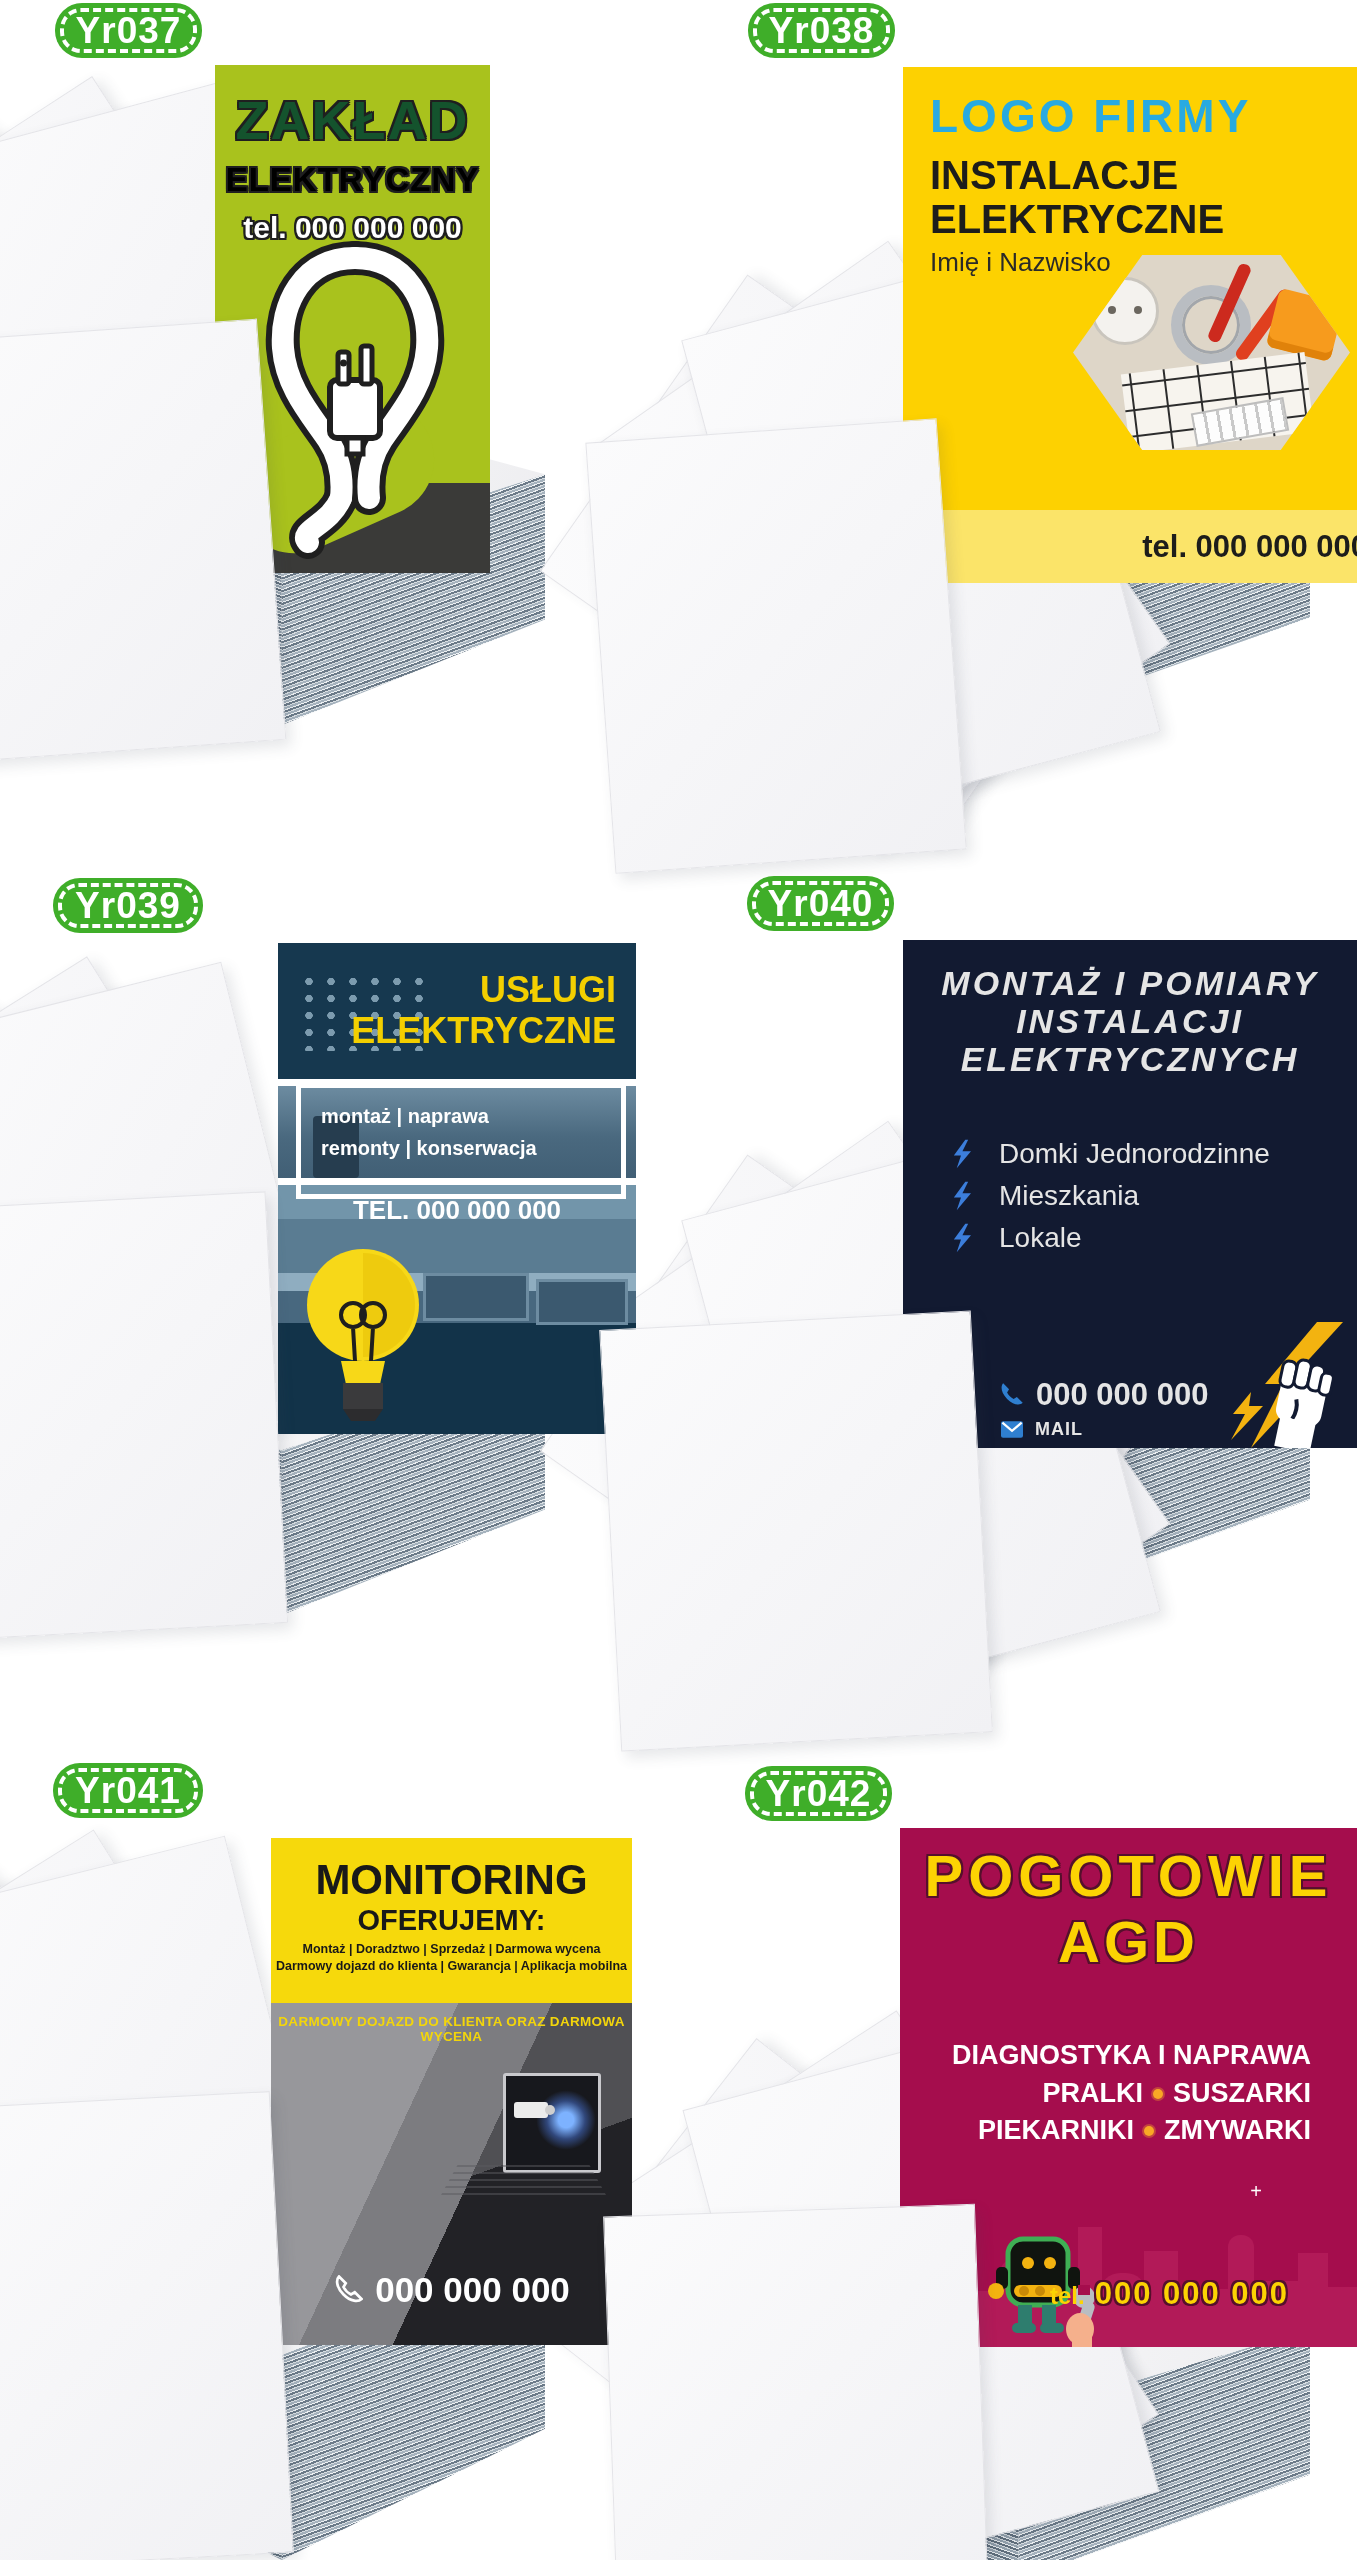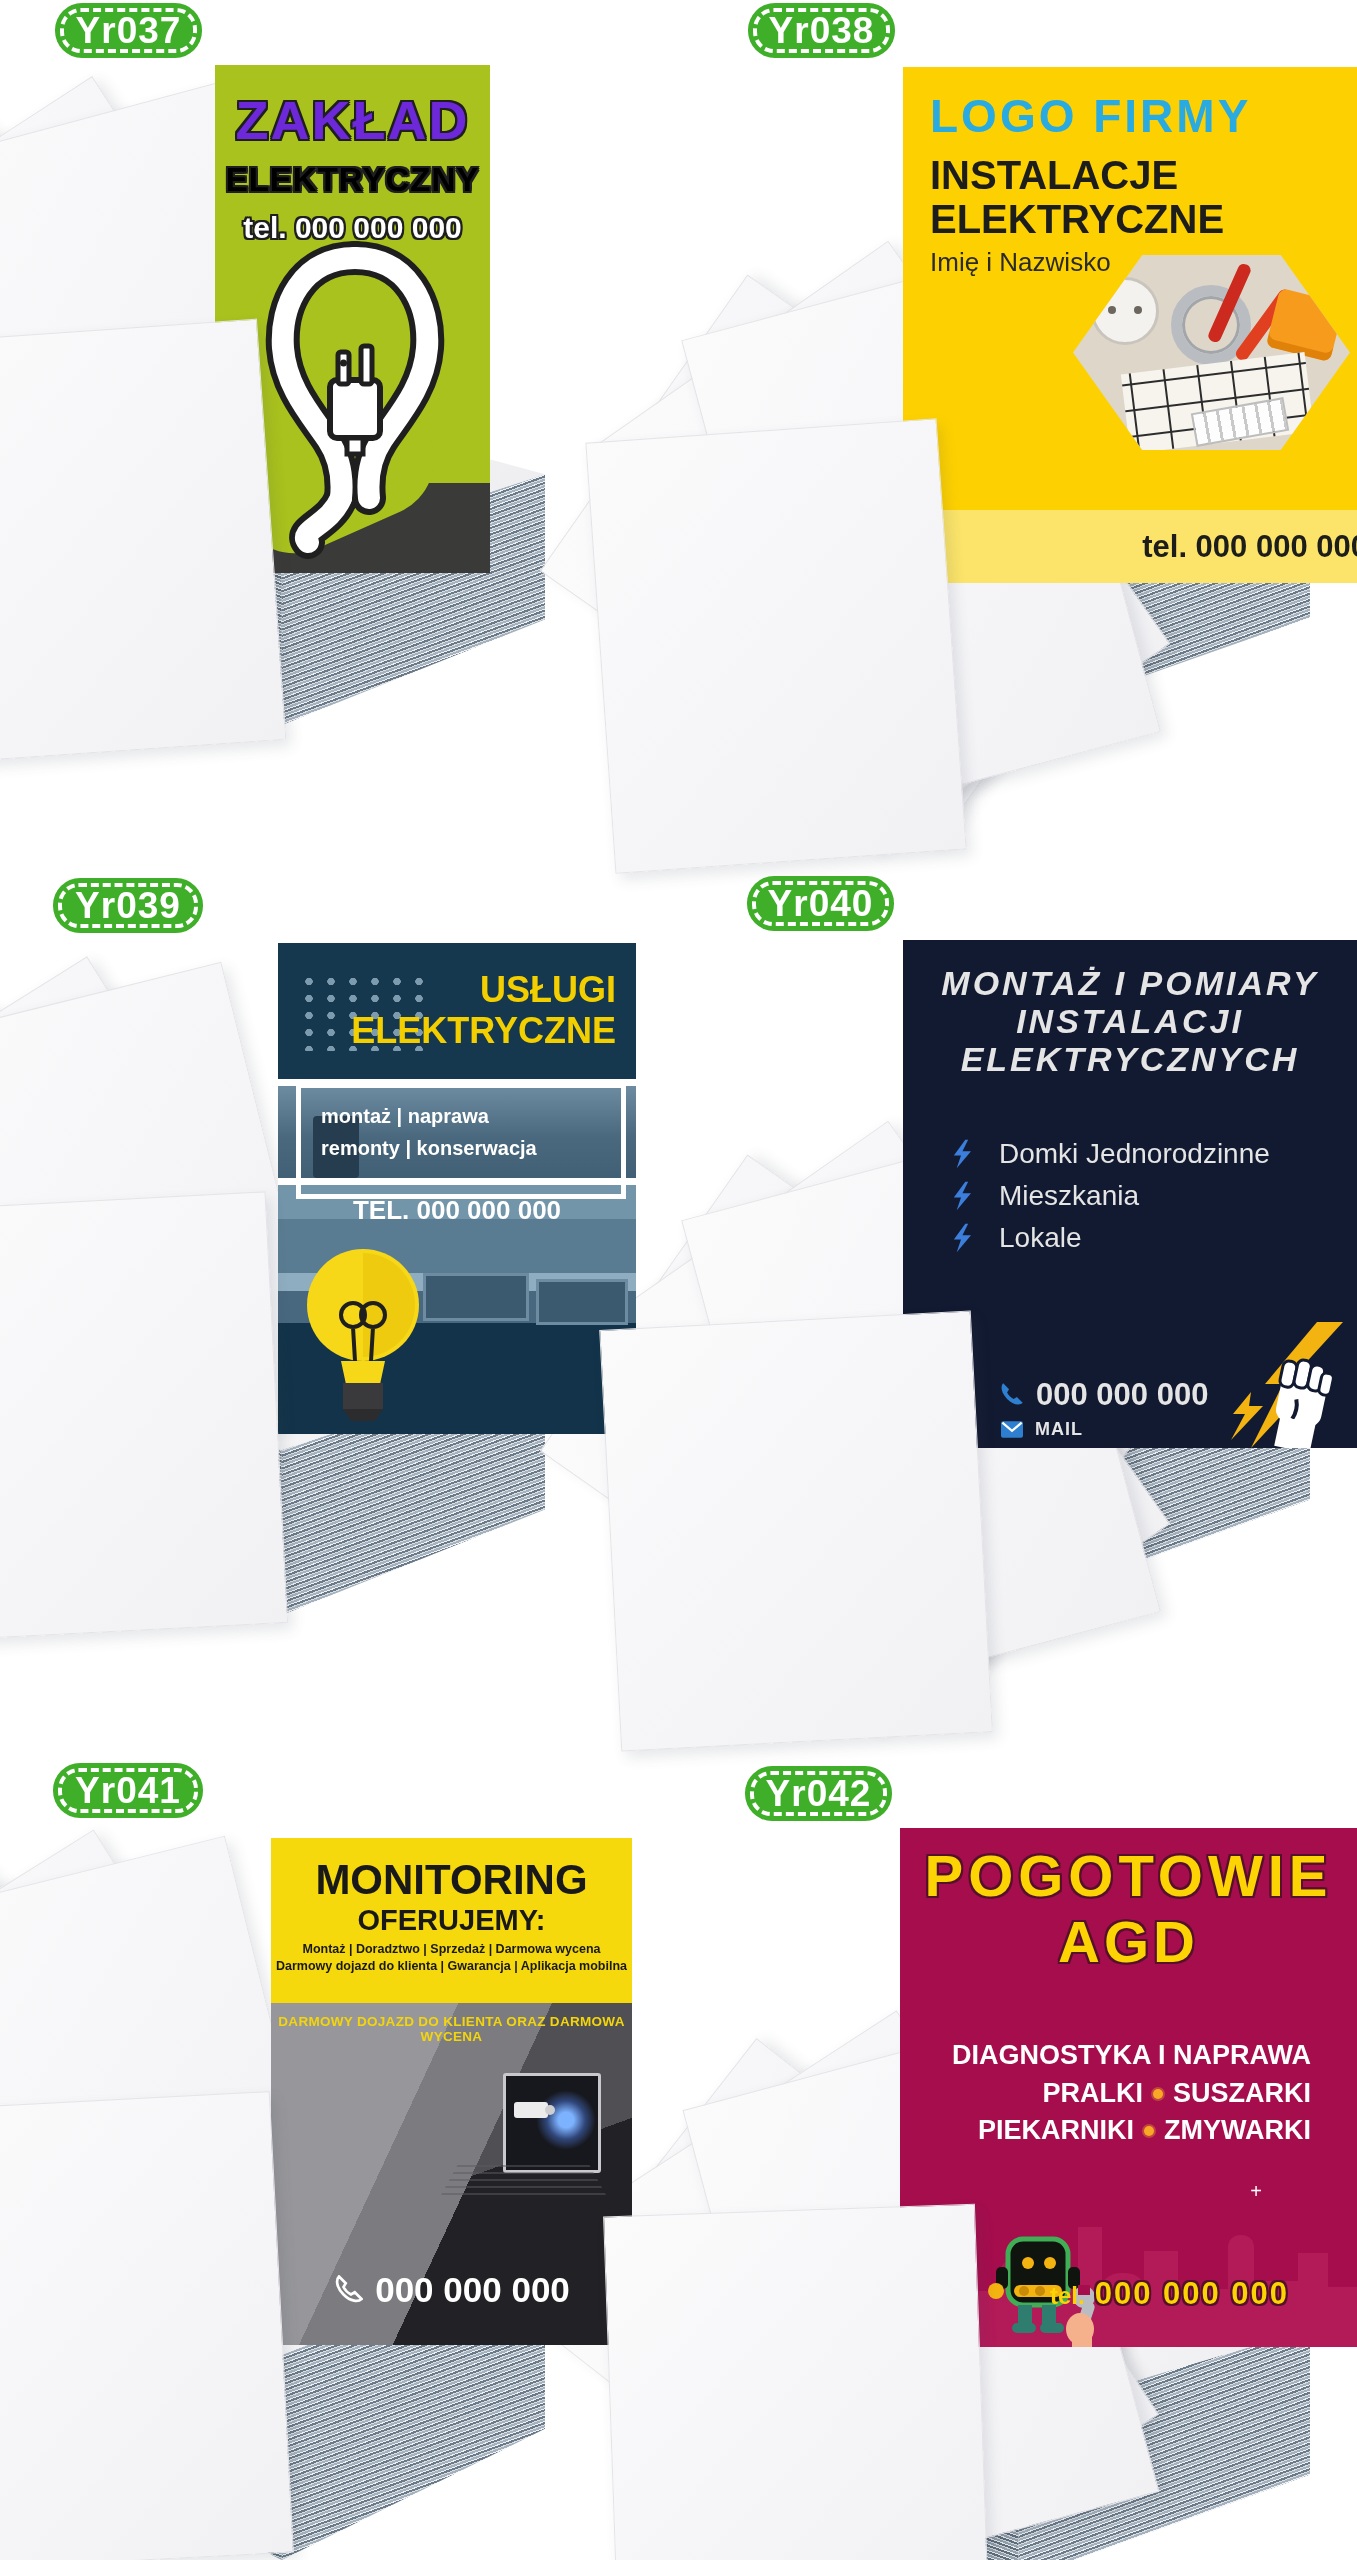--- a/index.html
+++ b/index.html
@@ -29,21 +29,21 @@
   .olb{text-shadow:-2px -2px 0 #1f1f1f,2px -2px 0 #1f1f1f,-2px 2px 0 #1f1f1f,2px 2px 0 #1f1f1f,
         -2px 0 0 #1f1f1f,2px 0 0 #1f1f1f,0 -2px 0 #1f1f1f,0 2px 0 #1f1f1f;}
   .olm{text-shadow:-2px -2px 0 #55102c,2px -2px 0 #55102c,-2px 2px 0 #55102c,2px 2px 0 #55102c,
         -2px 0 0 #55102c,2px 0 0 #55102c,0 -2px 0 #55102c,0 2px 0 #55102c;}
   .abs{position:absolute;}
   
   #f1{left:215px;top:65px;width:275px;height:508px;background:#a9c21d;}
   #f1 .band{position:absolute;left:0;right:0;top:418px;bottom:0;background:#3a3a38;}
   #f1 .blob{position:absolute;left:18px;top:355px;width:205px;height:115px;background:#a9c21d;
             border-radius:60px;transform:rotate(-24deg);}
-  #f1 .t1{position:absolute;top:24px;width:100%;font-size:54px;font-weight:900;color:#6d28d9;letter-spacing:2px;}
+  #f1 .t1{position:absolute;top:24px;width:100%;font-size:54px;font-weight:900;color:#14532d;letter-spacing:2px;}
   #f1 .t2{position:absolute;top:96px;width:100%;font-size:33px;font-weight:900;color:#000000;letter-spacing:1px;}
   #f1 .tel{position:absolute;top:146px;width:100%;font-size:30px;font-weight:700;color:#fff;}
   
   #f2{left:903px;top:67px;width:447px;height:516px;background:#fdd101;padding-left:46px;}
   #f2 .logo{position:absolute;left:27px;top:22px;font-size:46px;font-weight:800;letter-spacing:3px;color:#29aae1;}
   #f2 .l1{position:absolute;left:27px;top:86px;font-size:40px;font-weight:800;color:#1d1d1b;}
   #f2 .l2{position:absolute;left:27px;top:130px;font-size:40px;font-weight:800;color:#1d1d1b;}
   #f2 .nm{position:absolute;left:27px;top:180px;font-size:26px;font-weight:400;color:#2a2a28;}
   #f2 .hex{position:absolute;left:170px;top:188px;width:277px;height:195px;background:#ded6c8;
            clip-path:polygon(0% 50%,25% 0%,75% 0%,100% 50%,75% 100%,25% 100%);}

